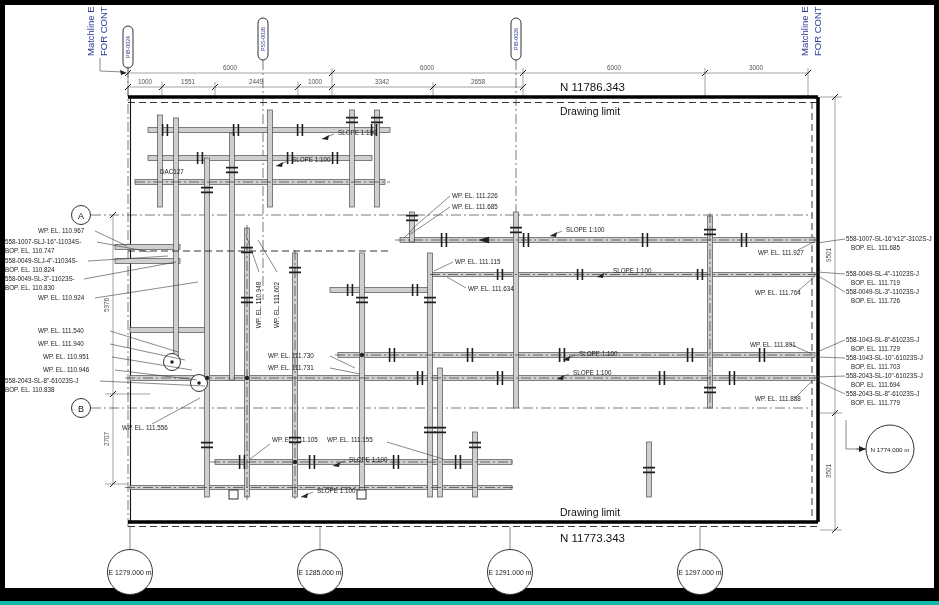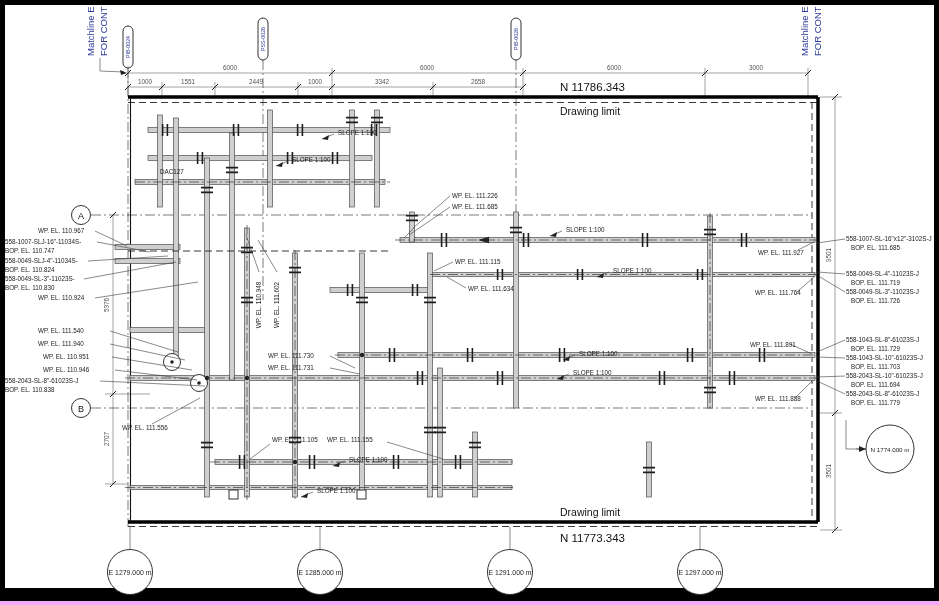--- a/index.html
+++ b/index.html
@@ -1,16 +1,16 @@
 <!DOCTYPE html>
 <html><head>
 <meta charset="utf-8">
 <style>
   html,body{margin:0;padding:0;background:#888;}
-  .page{position:relative;width:939px;height:605px;background:#f0abfc;overflow:hidden;}
+  .page{position:relative;width:939px;height:605px;background:#14b8a6;overflow:hidden;}
   svg{display:block}
   text{font-family:"Liberation Sans","DejaVu Sans",sans-serif;fill:#1b1b1b;}
   .lbl{font-size:6.3px;}
   .mid{text-anchor:middle}
   .dim{font-size:6.4px;fill:#555;}
   .nav{font-size:9.5px;fill:#2c3a96;}
   .pillt{font-size:5.3px;fill:#2c3a96;}
   .big{font-size:11.5px;fill:#111;}
   .med{font-size:10.5px;fill:#111;}
   .ec{font-size:6.9px;fill:#222;}

